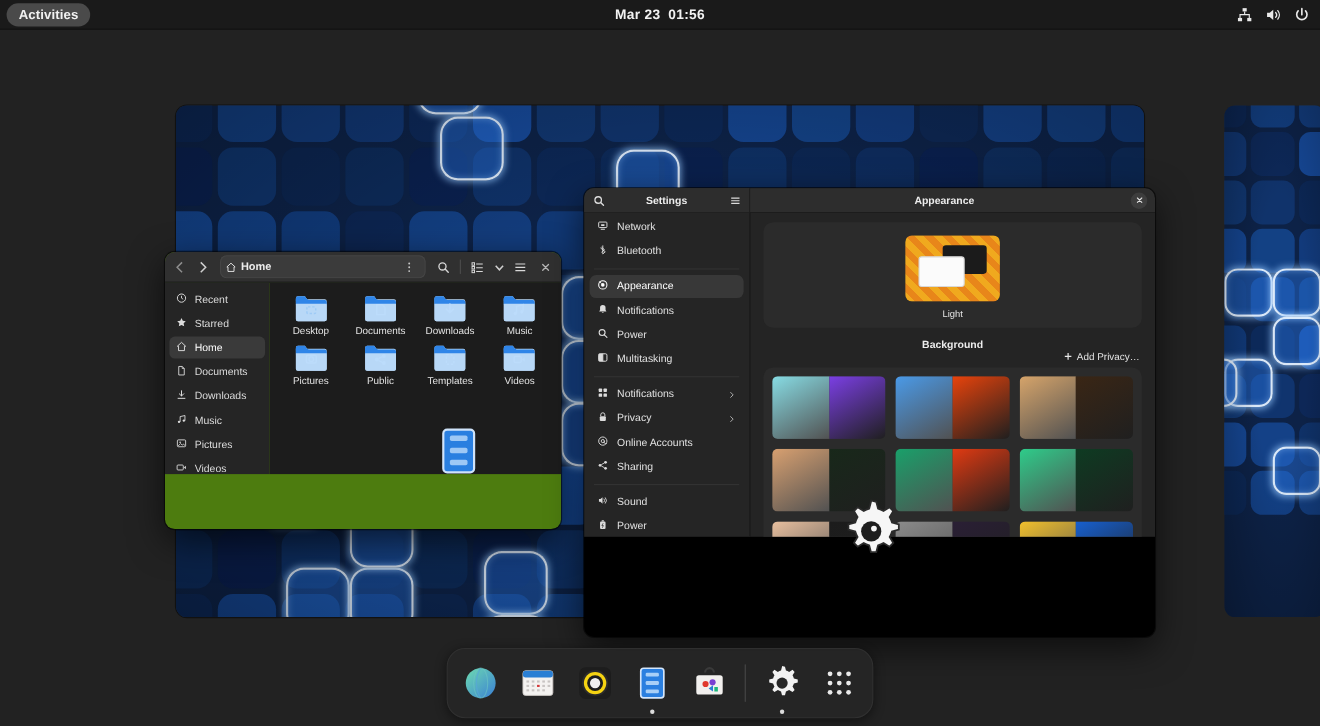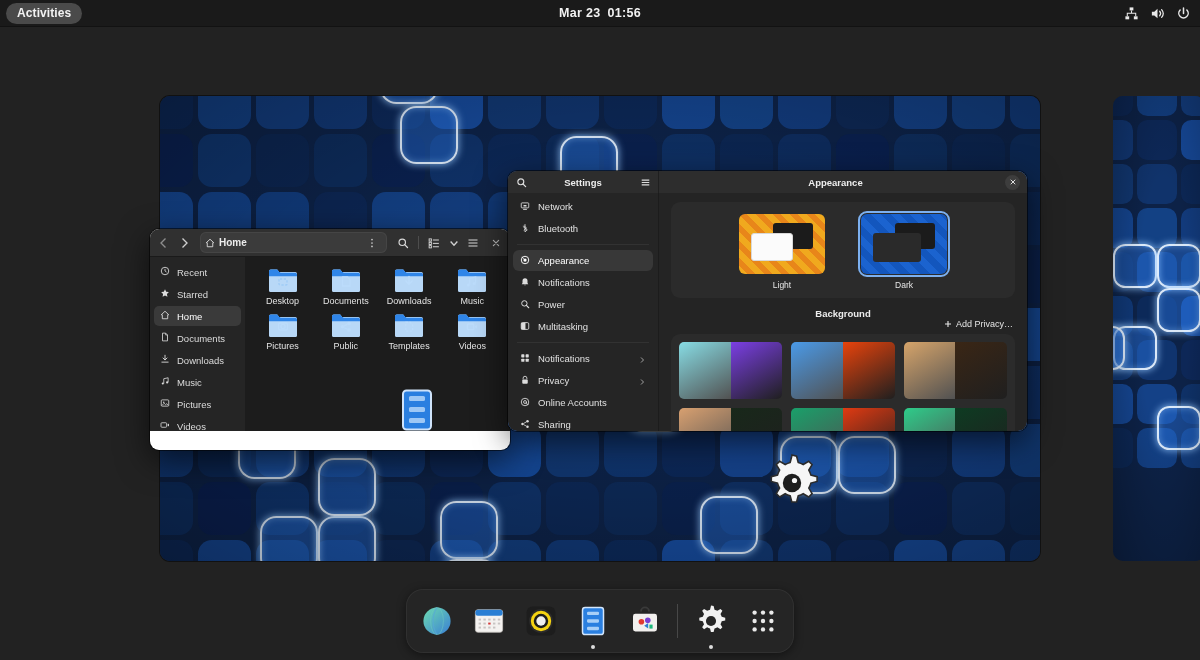--- a/index.html
+++ b/index.html
@@ -63,21 +63,21 @@
     background: rgba(40,115,225,.45);
   }
   .vign { position:absolute; inset:0;
     background: radial-gradient(ellipse at 55% 45%, rgba(0,0,0,0) 35%, rgba(0,0,0,.30) 100%); }
 
   
   .window { position: absolute; border-radius: 9px; overflow: hidden;
     box-shadow: 0 10px 32px rgba(0,0,0,.62), 0 0 0 1px rgba(0,0,0,.55); }
 
   
-  #files-win { left: 150px; top: 229px; width: 360px; height: 221px; background: #ffffff; z-index: 20; }
+  #files-win { left: 150px; top: 229px; width: 360px; height: 252px; background: #4d7c0f; z-index: 20; }
   #files-head {
     height: 28px; background: #303030; display: flex; align-items: center;
     padding: 0 4px; gap: 3px; border-bottom: 1px solid #1a1a1a;
   }
   .navbtns { display:flex; }
   .hbtn {
     width: 20px; height: 20px; border-radius: 5px; display:flex; align-items:center;
     justify-content:center; color:#cfcfcf;
   }
   .hbtn svg { width: 12px; height: 12px; }
@@ -98,21 +98,21 @@
   }
   .side-item.sel { background: #3a3a3a; color: #fff; }
   .side-item svg { width: 10px; height: 10px; flex:0 0 auto; }
   #files-content { flex: 1 1 auto; background: #1c1c1c; padding: 10px 6px; position: relative; }
   .grid4 { display: grid; grid-template-columns: repeat(4,1fr); row-gap: 6px; }
   .fitem { display: flex; flex-direction: column; align-items: center; gap: 3px; }
   .fitem .flabel { color: #e3e3e3; font-size: 9px; }
   .folder { width: 30px; height: 26px; position: relative; }
 
   
-  #settings-win { left: 508px; top: 171px; width: 519px; height: 260px; background: #3b82f6; z-index: 30; }
+  #settings-win { left: 531px; top: 171px; width: 519px; height: 408px; background: #000000; z-index: 30; }
   #settings-head { height: 22px; display: flex; background: #2d2d2d; }
   #sh-left {
     width: 151px; background: #2d2d2d; display: flex; align-items: center;
     padding: 0 6px; gap: 4px; border-right: 1px solid #1f1f1f;
   }
   #sh-left .title { flex:1 1 auto; text-align:center; color:#ededed; font-size:9.5px; font-weight:bold; }
   #sh-right { flex:1 1 auto; display:flex; align-items:center; padding: 0 7px; position:relative; }
   #sh-right .title { flex:1 1 auto; text-align:center; color:#ededed; font-size:9.5px; font-weight:bold; }
   .ibtn { width: 14px; height: 14px; display:flex; align-items:center; justify-content:center; color:#d6d6d6;}
   .ibtn svg { width: 11px; height: 11px; }
@@ -750,27 +750,20 @@
 
       <div id="set-main">
         <div class="style-card" id="style-card">
             <div class="style-opt">
               <div class="thumb" style="background:repeating-linear-gradient(45deg,#f0a91e 0 6px,#e8861a 6px 12px),linear-gradient(120deg,#f2b52a,#e4550e);">
                 <div style="position:absolute;left:34px;top:9px;width:40px;height:26px;border-radius:3px;background:#1b1b1b"></div>
                 <div style="position:absolute;left:12px;top:19px;width:42px;height:28px;border-radius:3px;background:#fbfbfb;border:1px solid #d8d8d8"></div>
               </div>
               <span class="slab">Light</span>
             </div>
-            <div class="style-opt">
-              <div class="thumb sel" style="background:repeating-linear-gradient(45deg,#1356bd 0 7px,#1b63cf 7px 14px),linear-gradient(140deg,#1a5fc8,#0c3c8e);">
-                <div style="position:absolute;left:34px;top:9px;width:40px;height:26px;border-radius:3px;background:#1b1b1b"></div>
-                <div style="position:absolute;left:12px;top:19px;width:48px;height:29px;border-radius:3px;background:#2a2a2a"></div>
-              </div>
-              <span class="slab">Dark</span>
-            </div>
           </div>
 
         <div class="bg-row">
           <span class="bglab">Background</span>
           <span class="addpic">
             <svg viewBox="0 0 16 16" style="width:8px;height:8px">
                 <path d="M8 2v12M2 8h12" stroke="#e8e8e8" stroke-width="2.2"></path>
               </svg>
             <span>Add Privacy…</span>
           </span>

